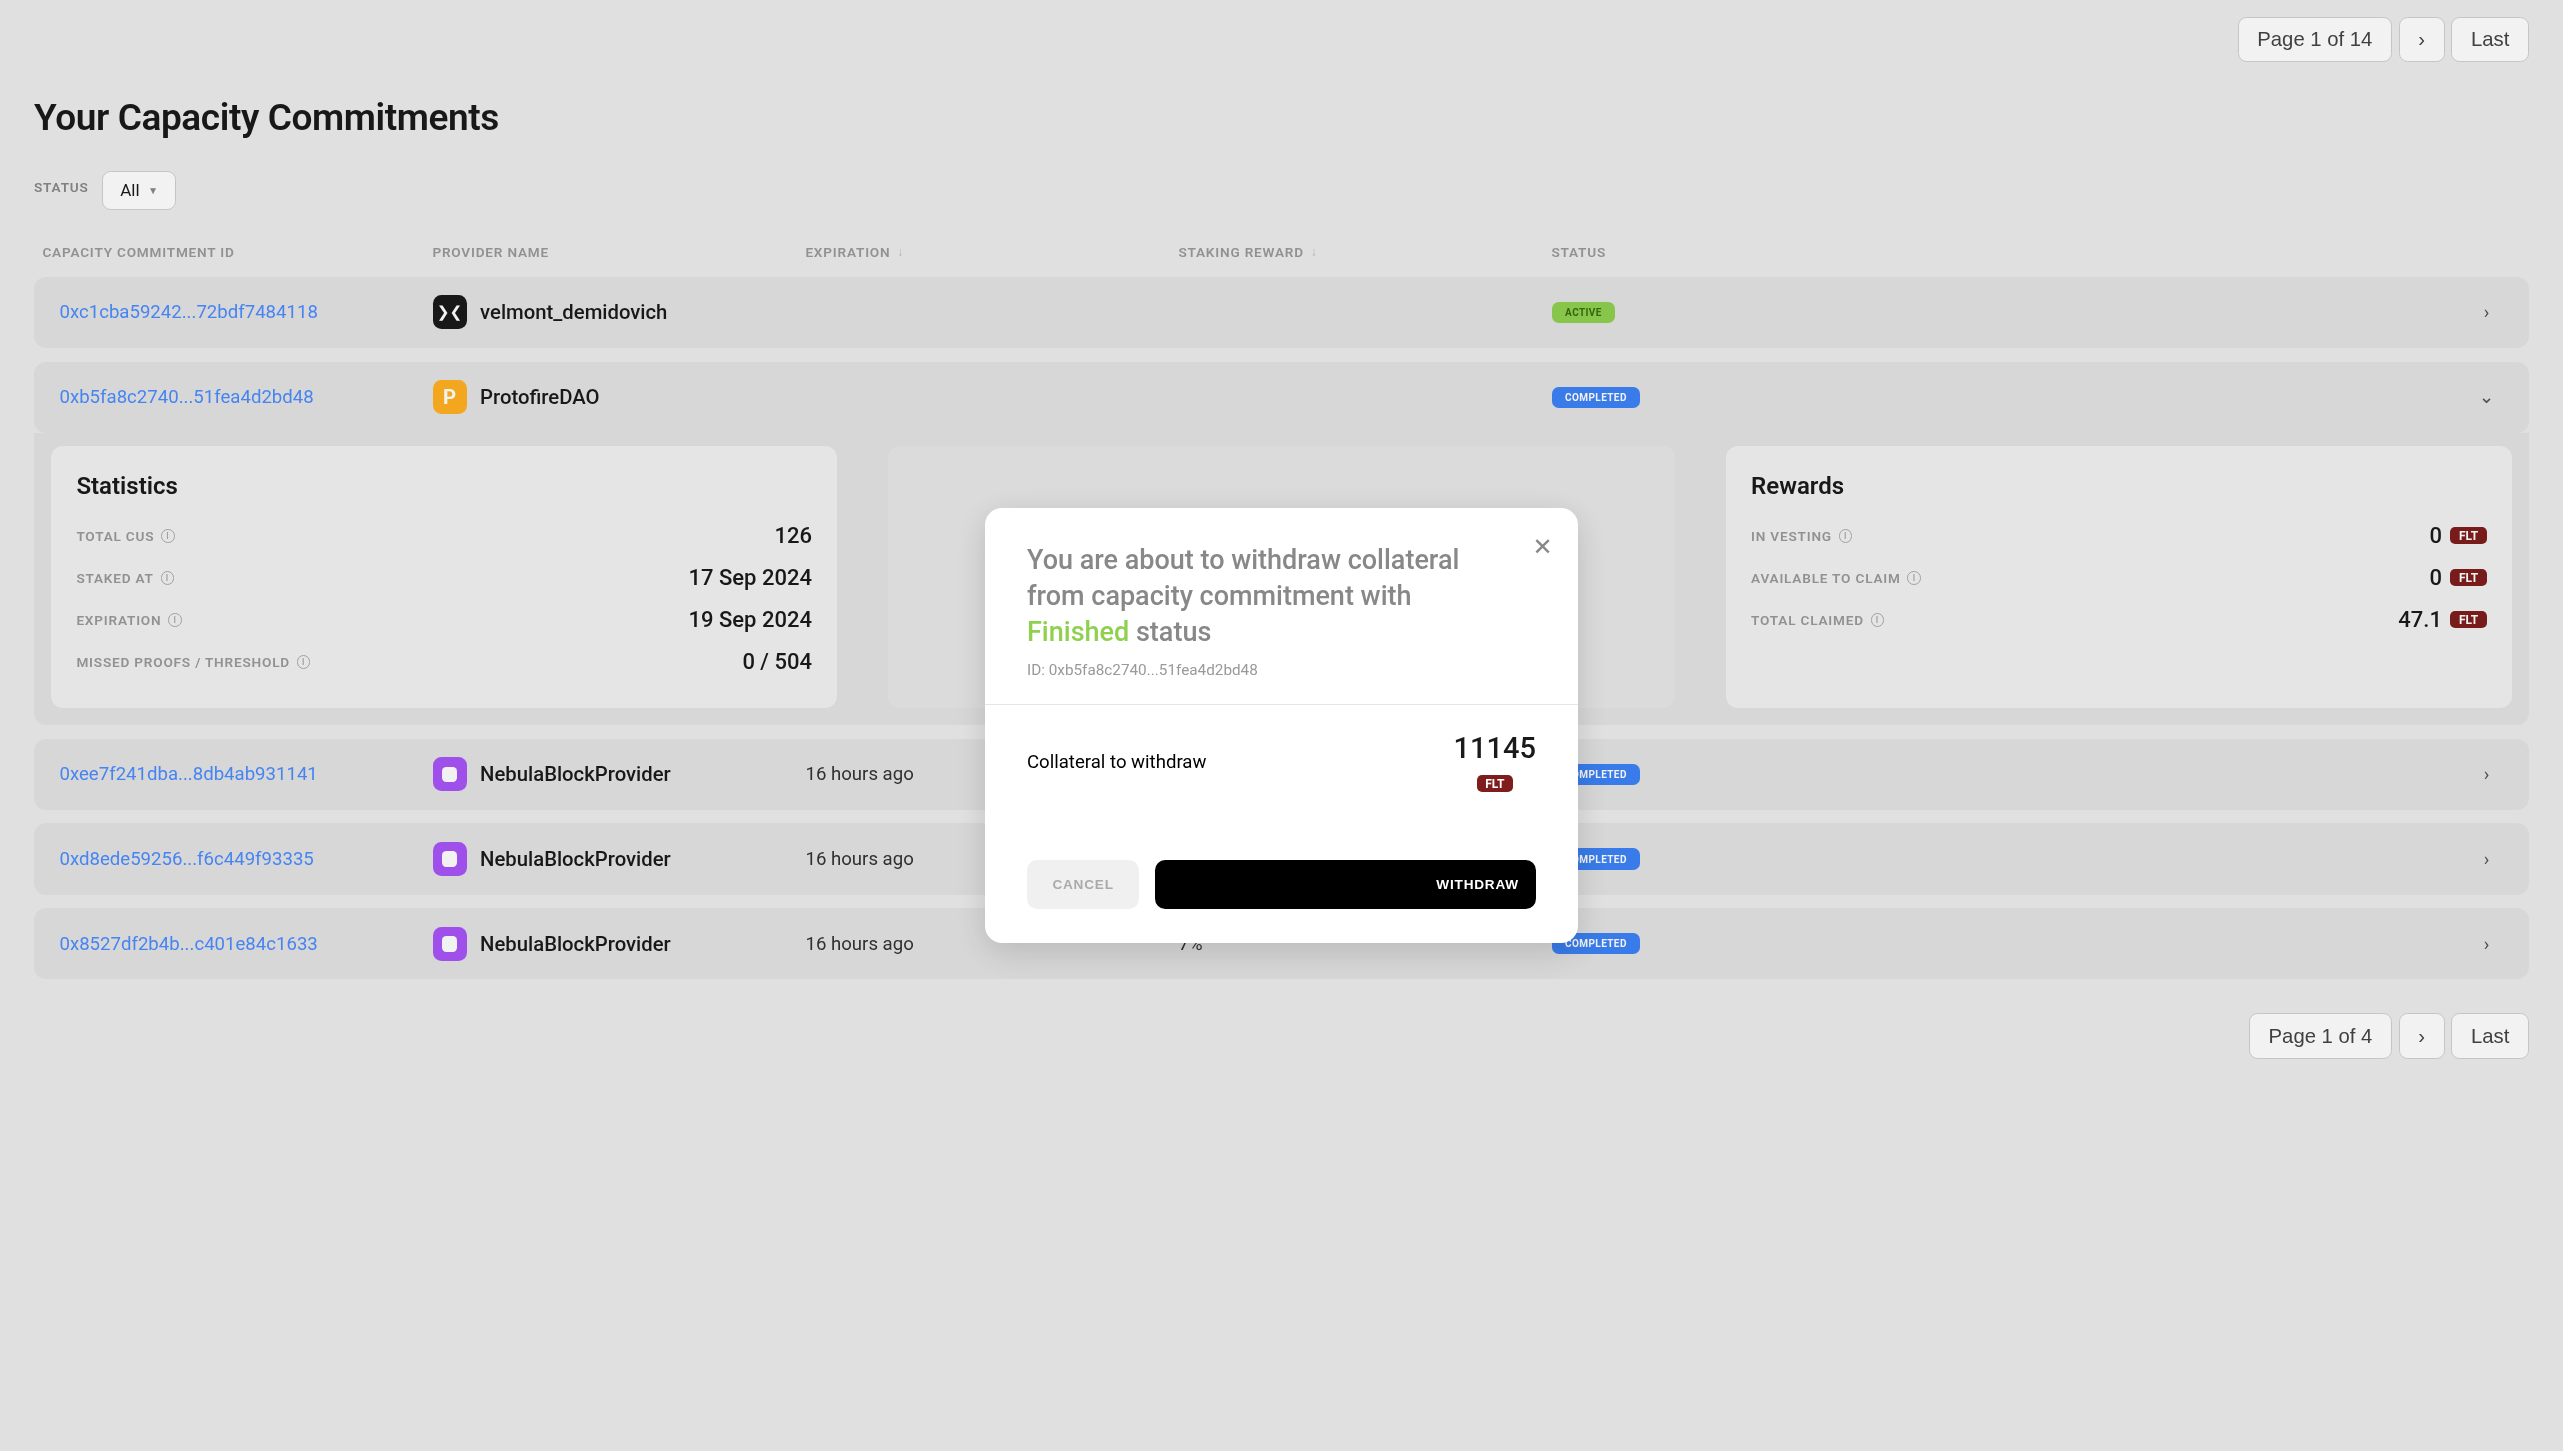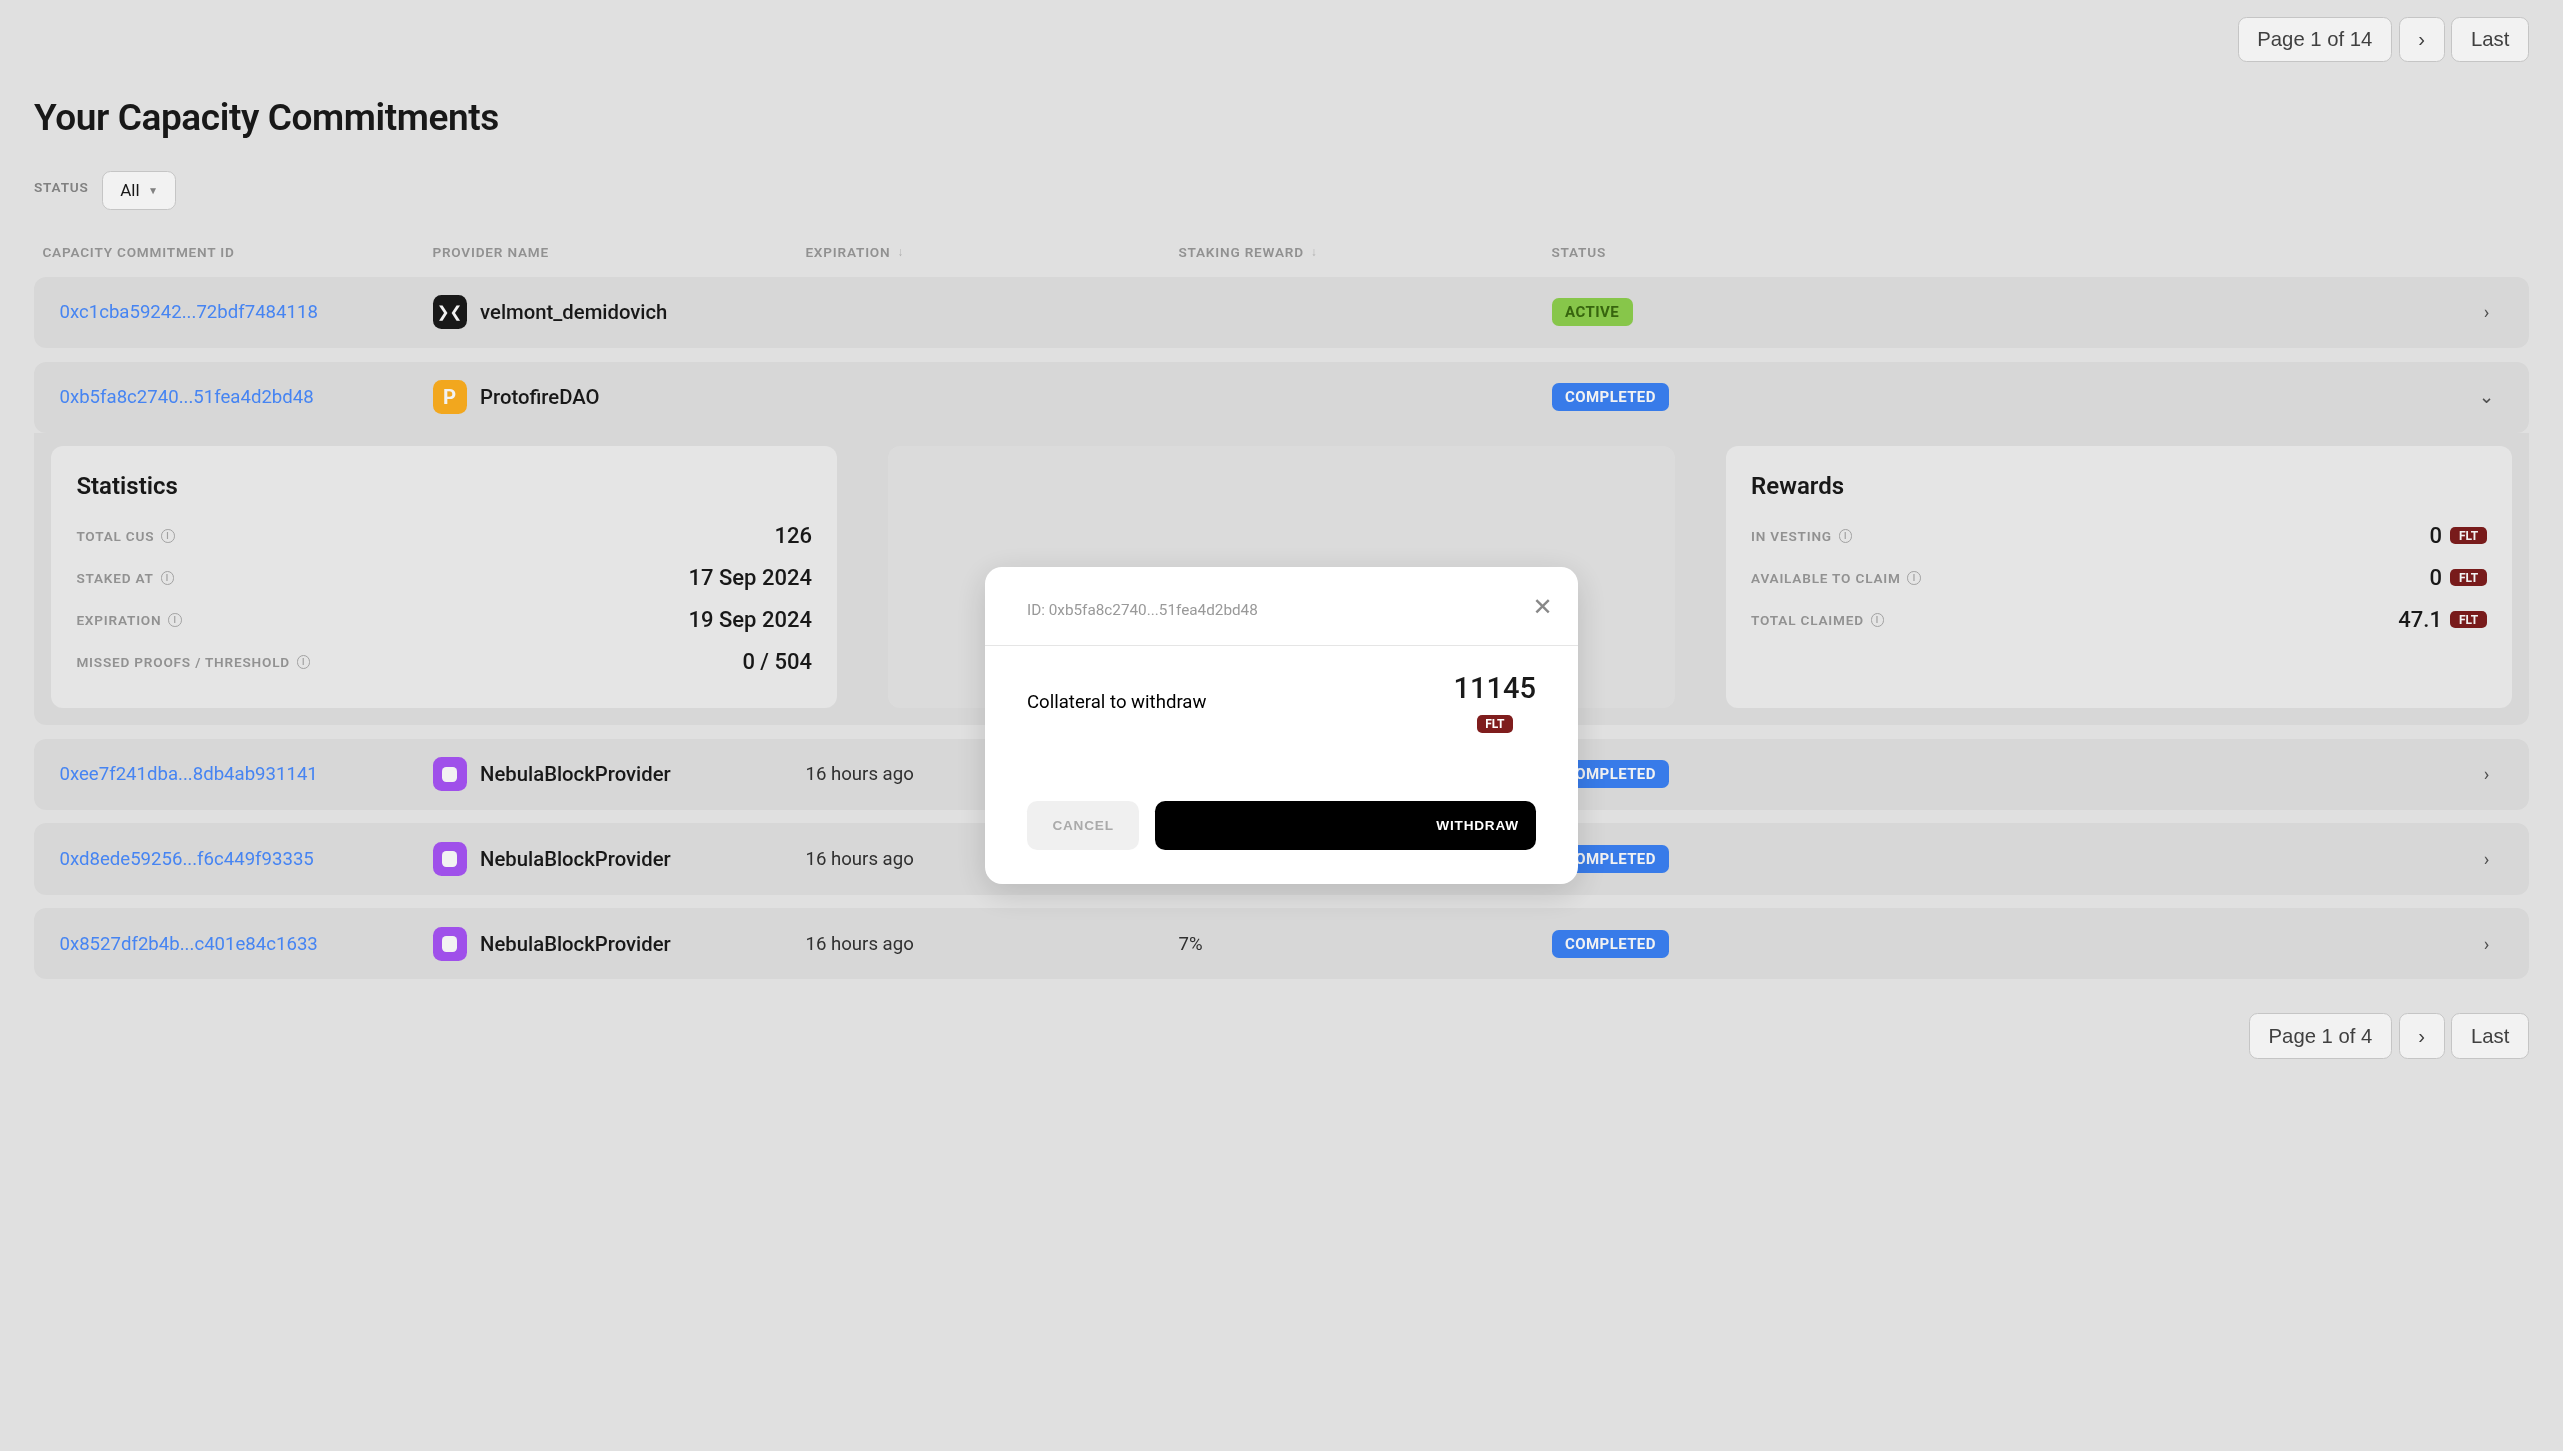--- a/index.html
+++ b/index.html
@@ -87,21 +87,21 @@
   display: flex; align-items: center; justify-content: center;
 }
 .icon-dark { background: #1a1a1a; }
 .icon-orange { background: #ffb020; }
 .icon-purple { background: #a855f7; }
 .cell-text { font-size: 18.6px; color: #333; }
 .status-badge {
   display: inline-block;
   padding: 5.1px 13.6px;
   border-radius: 6.8px;
-  font-size: 15px;
+  font-size: 10px;
   font-weight: 700;
   text-transform: uppercase;
   letter-spacing: 0.4px;
 }
 .status-active { background: #8fd14f; color: #3a6b0f; }
 .status-completed { background: #3b82f6; color: #fff; }
 .chevron { text-align: center; color: #555; font-size: 18.6px; cursor: pointer; }
 .expanded-panel {
   display: grid;
   grid-template-columns: 1fr 1fr 1fr;
@@ -383,20 +383,23 @@
 
 <div class="pagination-bar" style="margin-top:34px;">
   <button class="page-btn">Page 1 of 4</button>
   <button class="page-btn">›</button>
   <button class="page-btn">Last</button>
 </div>
 
 <div class="modal-overlay">
   <div class="modal">
     <button class="modal-close">✕</button>
+    <div class="modal-title">
+      <span>You are about to withdraw collateral from capacity commitment with </span><span class="finished">Finished</span><span> status</span>
+    </div>
     <div class="modal-id">
       <span>ID: </span><span>0xb5fa8c2740...51fea4d2bd48</span>
     </div>
     <div class="modal-divider"></div>
     <div class="modal-row">
       <span class="modal-row-label">Collateral to withdraw</span>
       <span class="modal-row-value">
         <span>11145</span>
         <span class="flt-badge">FLT</span>
       </span>

